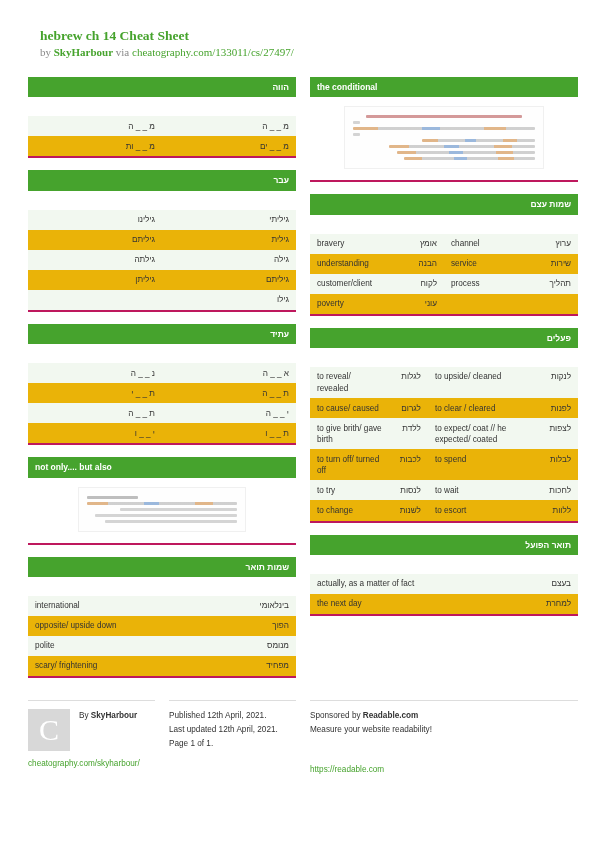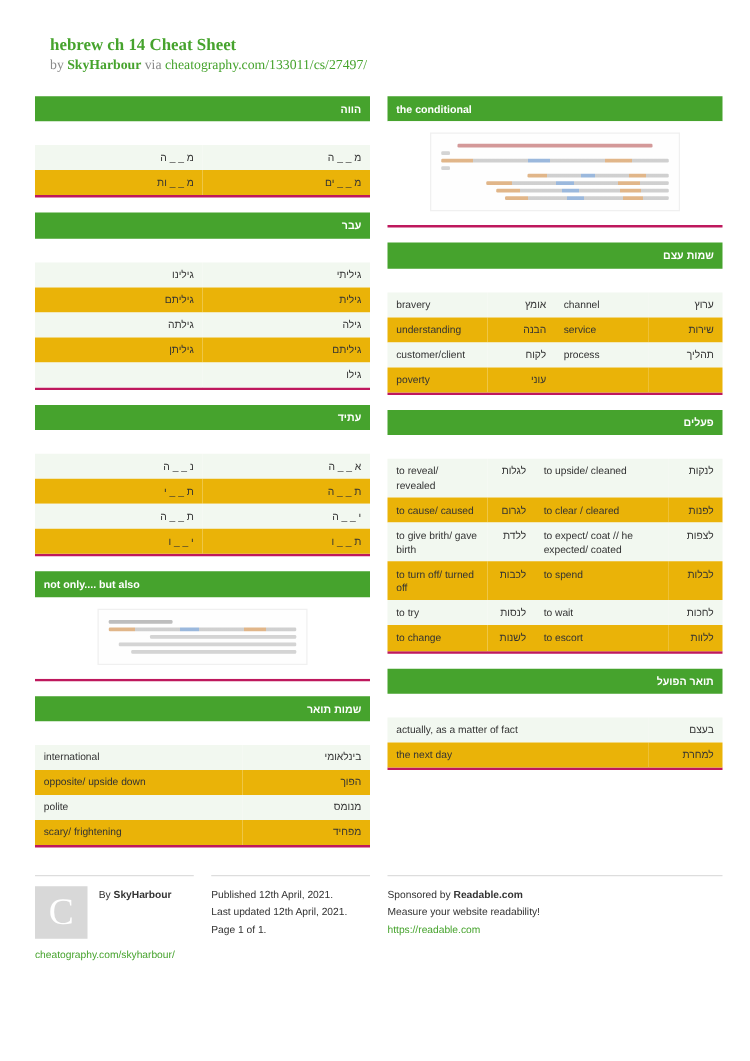--- a/index.html
+++ b/index.html
@@ -117,21 +117,21 @@
     color: #ffffff; font-family: "Liberation Serif", serif; font-size: 30px;
     flex: 0 0 42px;
   }
   .byline-row { display: flex; gap: 9px; }
   .byline-txt { font-size: 8.2px; color: #333; padding-top: 1px; line-height: 1.5; }
   .byline-txt b { font-weight: bold; }
   .profile-link { font-size: 8.2px; color: #46a32d; margin-top: 8px; display: block; }
   .meta-line { font-size: 8.2px; color: #333; line-height: 1.72; }
   .spons-line { font-size: 8.2px; color: #333; line-height: 1.72; }
   .spons-line b { font-weight: bold; }
-  .spons-link { font-size: 8.2px; color: #46a32d; line-height: 1.72; display: block; }
+  .spons-link { font-size: 8.2px; color: #46a32d; line-height: 1.72; display: block; margin-top: 26px; }
 </style>
 </head>
 <body>
 
 <div class="page">
 
   <div class="header">
     <div class="title-wrap">
       <div class="sheet-title">hebrew ch 14 Cheat Sheet</div>
       <div class="sheet-byline"><span>by </span><b>SkyHarbour</b><span> via </span><span class="lnk">cheatography.com/133011/cs/27497/</span></div>

